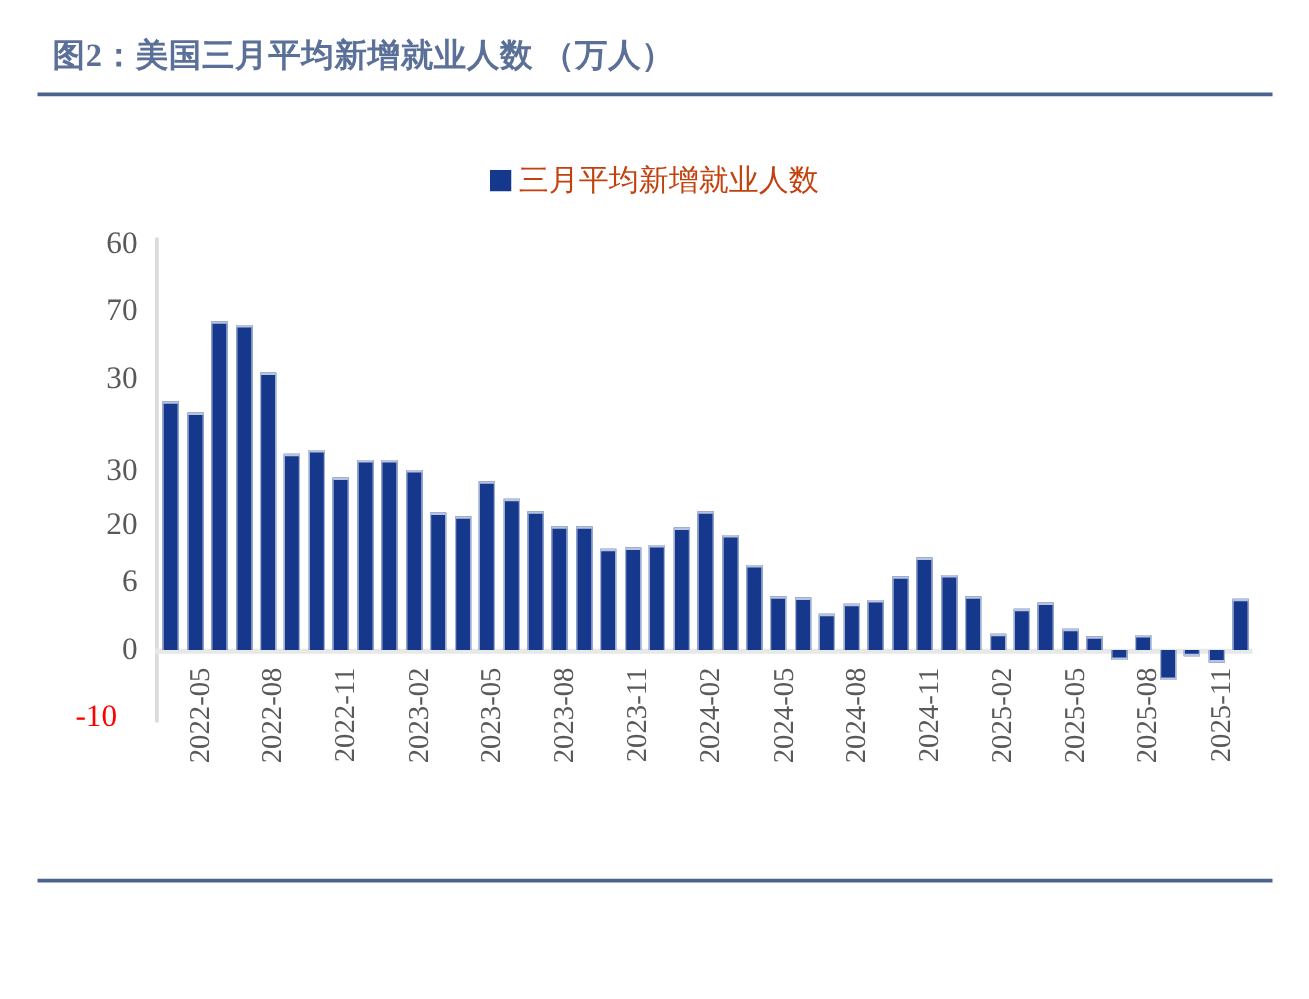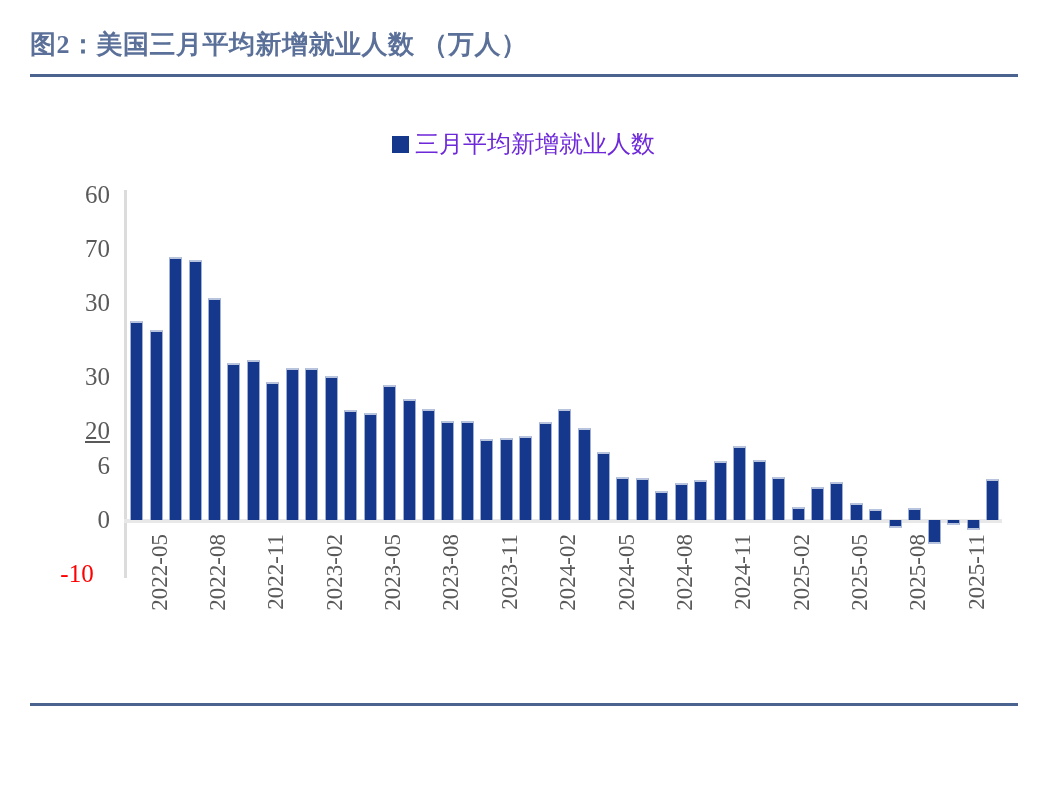--- a/index.html
+++ b/index.html
@@ -20,21 +20,21 @@
     position: absolute;
     left: 0; top: 0;
     width: 1047px;
     height: 799px;
     box-sizing: border-box;
   }
 
   
   .title-block {
     position: absolute;
-    left: 30px;
+    left: 42px;
     top: 28px;
     width: 990px;
     height: 46px;
   }
   .title-text {
     font-family: "Liberation Serif", "DejaVu Serif", serif;
     font-size: 26px;
     font-weight: bold;
     color: #5b7099;
     letter-spacing: 0.5px;
@@ -67,21 +67,21 @@
   }
   .legend-swatch {
     width: 17px;
     height: 17px;
     background: #16388c;
     display: inline-block;
   }
   .legend-label {
     font-family: "Liberation Serif", "DejaVu Serif", serif;
     font-size: 24px;
-    color: #6d28d9;
+    color: #c2410c;
     white-space: nowrap;
     text-align: right;
   }
 
   
   
   .plot {
     position: absolute;
     left: 0;
     top: 0;
@@ -200,21 +200,21 @@
   </div>
 
   <div class="plot">
     <div class="y-axis-line"></div>
     <div class="zero-line"></div>
     <div class="y-ticks-wrap">
         <div class="y-tick" style="top: 181.8px;">60</div>
         <div class="y-tick" style="top: 236px;">70</div>
         <div class="y-tick" style="top: 290.2px;">30</div>
         <div class="y-tick" style="top: 364px;">30</div>
-        <div class="y-tick" style="top: 418px; text-decoration: underline;">20</div>
+        <div class="y-tick" style="top: 407px;">20</div>
         <div class="y-tick" style="top: 452.8px;">6</div>
         <div class="y-tick" style="top: 507px;">0</div>
         <div class="y-tick neg" style="top: 561.2px; text-align: center;">-10</div>
       </div>
     <div class="bars">
         <div class="bar pos" title="2022-05: 36.8" style="left: 3.225px; width: 13px; height: 199.456px; top: 320.544px;"></div>
         <div class="bar pos" title="2022-06: 35" style="left: 22.675px; width: 13px; height: 189.7px; top: 330.3px;"></div>
         <div class="bar pos" title="2022-07: 48.5" style="left: 42.125px; width: 13px; height: 262.87px; top: 257.13px;"></div>
         <div class="bar pos" title="2022-08: 48" style="left: 61.575px; width: 13px; height: 260.16px; top: 259.84px;"></div>
         <div class="bar pos" title="2022-09: 41" style="left: 81.025px; width: 13px; height: 222.22px; top: 297.78px;"></div>

